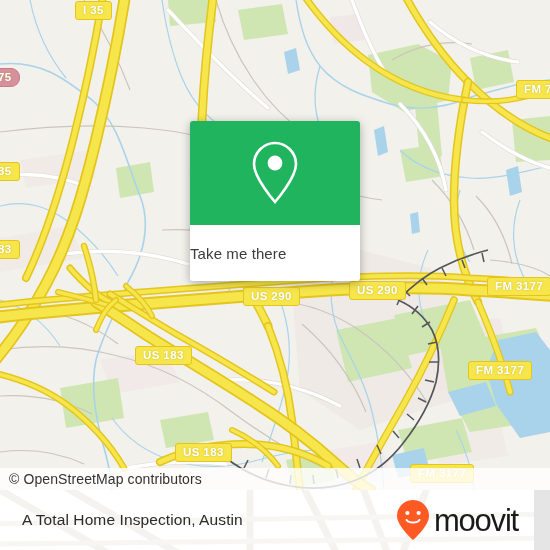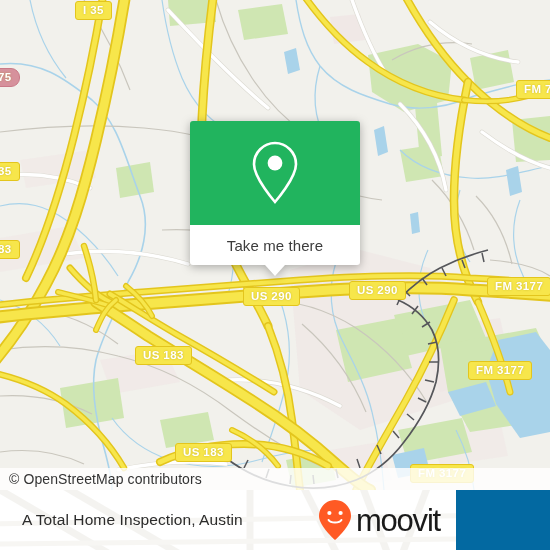--- a/index.html
+++ b/index.html
@@ -1,21 +1,21 @@
 <!DOCTYPE html>
 <html><head>
 <meta charset="utf-8">
 <style>
   html,body{margin:0;padding:0;}
   body{
     width:550px;height:550px;overflow:hidden;
     font-family:"Liberation Sans","DejaVu Sans",sans-serif;
     background:#ffffff;
   }
-  #app{position:relative;width:550px;height:550px;overflow:hidden;background:#0369a1;}
+  #app{position:relative;width:550px;height:550px;overflow:hidden;background:#e5e5e5;}
 
   
   .map{position:absolute;left:0;top:0;width:550px;height:490px;overflow:hidden;background:#f2f1ec;}
   .map svg{position:absolute;left:0;top:0;}
 
   
   .attrib{
     position:absolute;left:0;bottom:0;width:550px;height:22px;
     background:rgba(255,255,255,0.80);
     display:flex;align-items:center;
@@ -47,33 +47,33 @@
   
   .popup{
     position:absolute;left:190px;top:121px;width:170px;
     filter:drop-shadow(0 2px 5px rgba(0,0,0,.30));
   }
   .popup-head{
     height:104px;background:#21b45e;border-radius:3px 3px 0 0;
     display:flex;align-items:center;justify-content:center;
   }
   .popup-foot{
-    height:40px;background:#ffffff;border-radius:0 0 3px 3px;
-    display:flex;align-items:center;justify-content:center;
+    height:56px;background:#ffffff;border-radius:0 0 3px 3px;
+    display:flex;align-items:center;
   }
   .popup-foot span{font-size:15px;color:#3c3c3c;letter-spacing:.1px;}
   .popup-tail{
     position:absolute;left:50%;margin-left:-10px;top:144px;
     width:0;height:0;border-left:10px solid transparent;border-right:10px solid transparent;
     border-top:11px solid #ffffff;
   }
 
   
   .footer{
-    position:absolute;left:0;top:490px;width:456px;height:60px;
+    position:absolute;left:0;top:490px;width:534px;height:60px;
     background:#ffffff;overflow:hidden;
   }
   .footer-bg{position:absolute;left:0;top:0;opacity:.45;}
   .footer-title{
     position:absolute;left:22px;top:0;height:60px;display:flex;align-items:center;
     font-size:15.5px;color:#2b2b2b;letter-spacing:.1px;
   }
   .brand{
     position:absolute;right:16px;top:0;height:60px;display:flex;align-items:center;gap:4px;
   }

